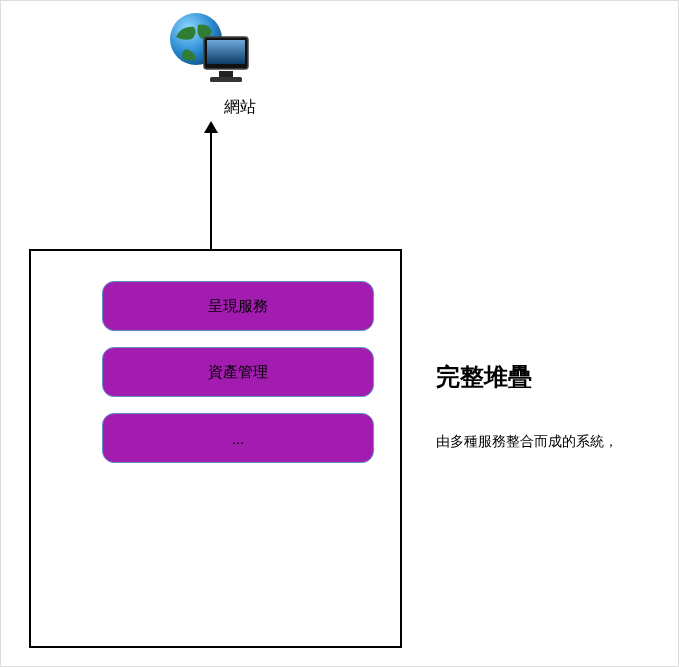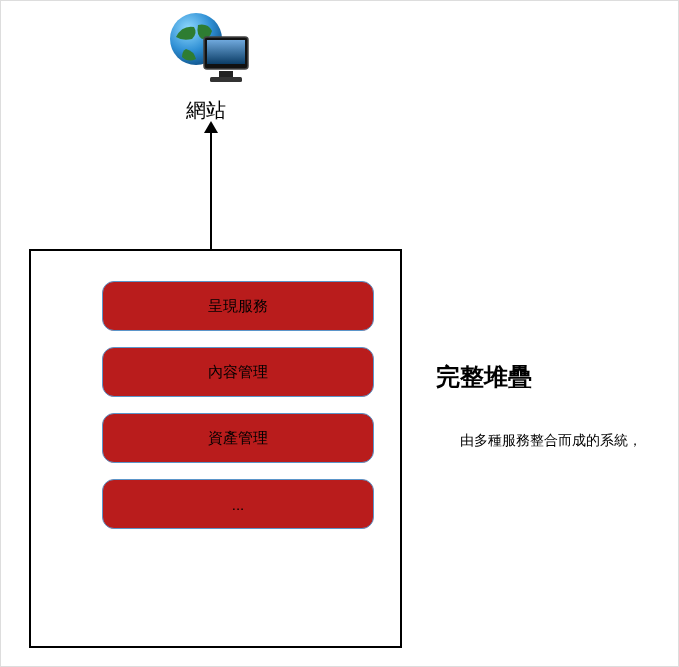--- a/index.html
+++ b/index.html
@@ -26,22 +26,22 @@
     height: 85px;
     display: flex;
     align-items: center;
     justify-content: center;
   }
   .website-label {
     position: absolute;
     left: 155px;
     top: 96px;
     width: 100px;
-    text-align: center;
-    font-size: 20px;
+    text-align: right;
+    font-size: 16px;
   }
   
   .arrow-line {
     position: absolute;
     left: 209px;
     top: 130px;
     width: 2px;
     height: 118px;
     background: #000;
   }
@@ -69,46 +69,44 @@
     display: flex;
     flex-direction: column;
     align-items: center;
     gap: 16px;
   }
   .service-box {
     width: 272px;
     height: 50px;
     border: 1px solid #5b95c9;
     border-radius: 12px;
-    background: #b91c1c;
+    background: #a21caf;
     display: flex;
     align-items: center;
     justify-content: center;
     font-size: 15px;
     box-sizing: border-box;
     margin-left: 45px;
   }
   
   .side {
     position: absolute;
     left: 435px;
     top: 360px;
     width: 230px;
-    font-family: Liberation Mono, monospace;
   }
   .side-title {
     font-size: 24px;
     font-weight: 700;
     margin: 0 0 32px 0;
   }
   .side-desc {
     font-size: 14px;
     line-height: 2.4;
     margin: 0;
-    text-align: center;
   }
 </style>
 </head>
 <body>
 
 <div class="canvas">
 
   <div class="website-icon">
     <svg viewBox="0 0 100 85" width="100" height="85">
 
@@ -138,23 +136,20 @@
   <div class="website-label">網站</div>
 
   <div class="arrow-head"></div>
   <div class="arrow-line"></div>
 
   <div class="stack-container">
     <div class="service-box">
         <span>呈現服務</span>
       </div>
     <div class="service-box">
-        <span>內容管理</span>
-      </div>
-    <div class="service-box">
         <span>資產管理</span>
       </div>
     <div class="service-box">
         <span>...</span>
       </div>
   </div>
 
   <div class="side">
     <p class="side-title">完整堆疊</p>
     <p class="side-desc">

